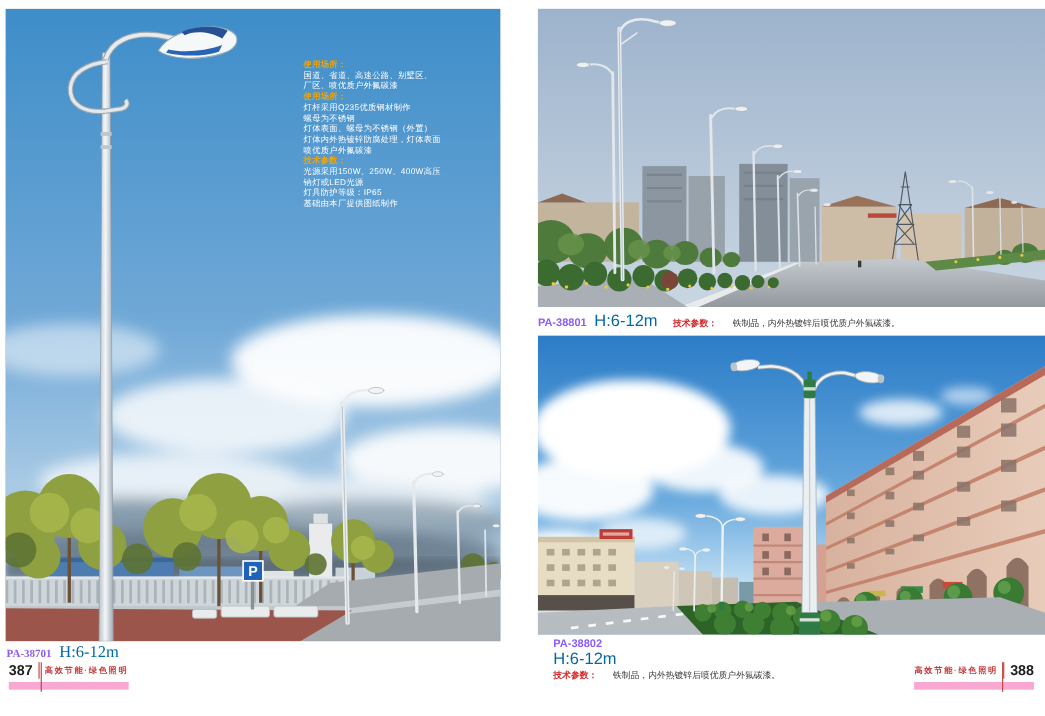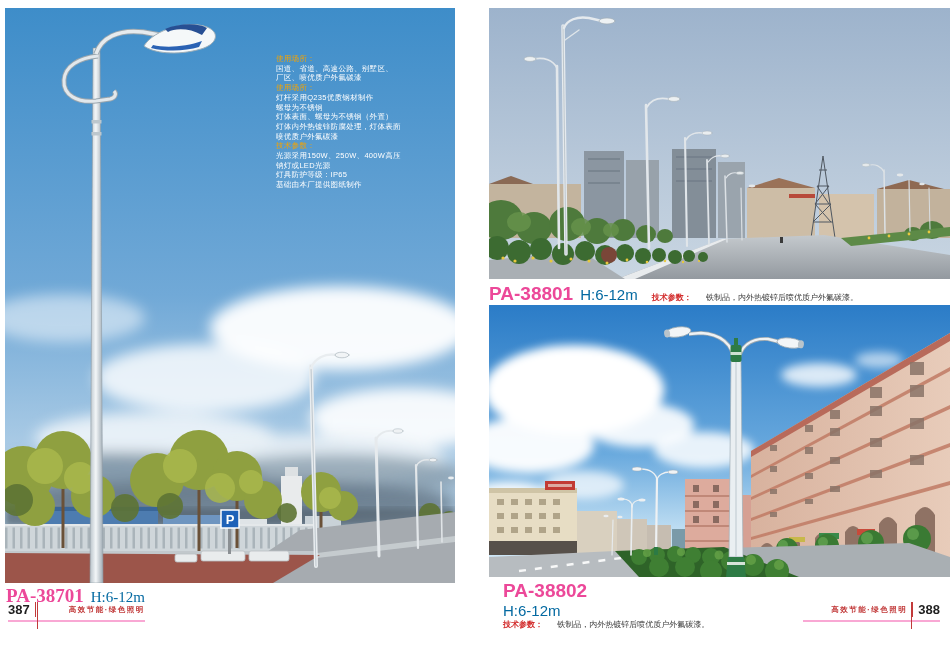--- a/index.html
+++ b/index.html
@@ -8,37 +8,37 @@
     font-family:"Liberation Sans", sans-serif; overflow:hidden;
   }
   .photo { position:absolute; margin:0; padding:0; overflow:hidden; background:#9db8d0; }
   .photo svg { display:block; }
   .photo-left { left:5px; top:8px; width:450px; height:575px; }
   .photo-tr   { left:489px; top:8px; width:461px; height:271px; }
   .photo-br   { left:489px; top:305px; width:461px; height:272px; }
 
   .overlay { position:absolute; left:271px; top:46px; width:176px;
              font-size:7.5px; line-height:9.7px; color:#ffffff; letter-spacing:0.3px; }
-  .ov-h { color:#f5a300; font-weight:normal; }
+  .ov-h { color:#f5a300; font-weight:bold; }
 
   .caption { position:absolute; display:flex; align-items:baseline; white-space:nowrap; }
-  .caption .code { color:#ec4899; font-weight:bold; font-size:19px; }
+  .caption .code { color:#8b5cf6; font-weight:bold; font-size:10px; }
   .caption .ht   { color:#0369a1; font-size:15px; margin-left:7px; }
   .caption .tech { font-size:8px; margin-left:14px; }
   .caption .tl { color:#d22b2b; font-weight:bold; }
   .caption .tn { color:#3a3a3a;margin-left:12px; }
   .cap-1 { left:6px;   top:585px;font-family:Liberation Serif, serif; }
   .cap-2 { left:489px; top:283px; }
   .cap-3 { left:489px; top:580px;flex-direction:column; }
 
   .footer { position:absolute; top:602px; }
-  .footer-inner { display:flex; align-items:center; border-bottom:2px solid #f9a8d4; padding-bottom:3px; }
+  .footer-inner { display:flex; align-items:center; border-bottom:7px solid #f9a8d4; padding-bottom:3px; }
   .pagenum { font-size:13px; font-weight:bold; color:#1f1f1f; }
   .fdiv { width:1px; align-self:stretch; background:#c23a3a; margin:0 5px; }
-  .slogan { font-size:7.5px; color:#c23a3a; font-weight:bold; letter-spacing:1.5px;margin-left:28px; }
+  .slogan { font-size:7.5px; color:#c23a3a; font-weight:bold; letter-spacing:1.5px; }
   .ftick { position:absolute; width:1px; height:27px; background:#c23a3a; top:0; }
   .footer-left  { left:8px; }
   .footer-left .ftick { left:29px; }
   .footer-right { right:10px; }
   .footer-right .ftick { right:28px; }
 </style>
 </head>
 <body>
 
 <div class="page">

